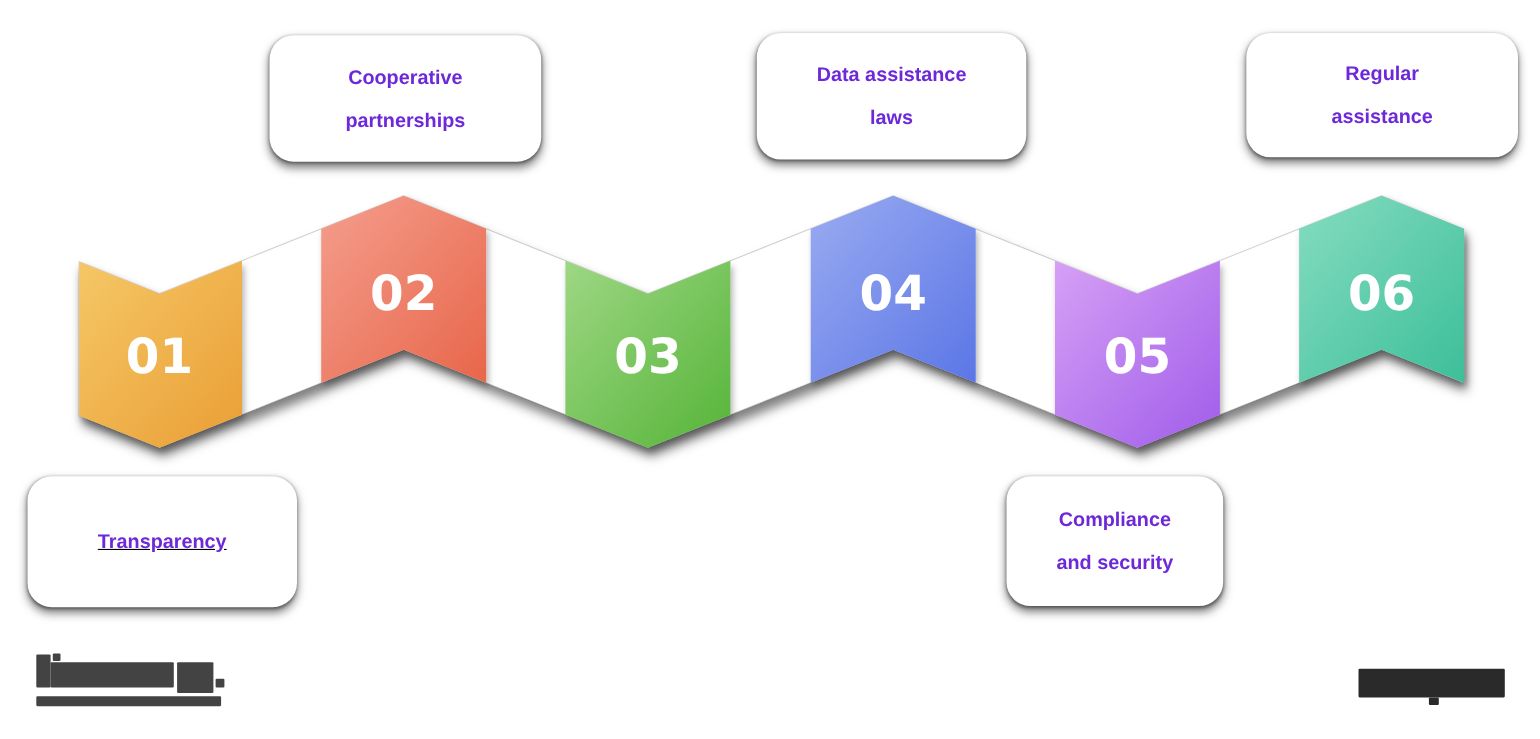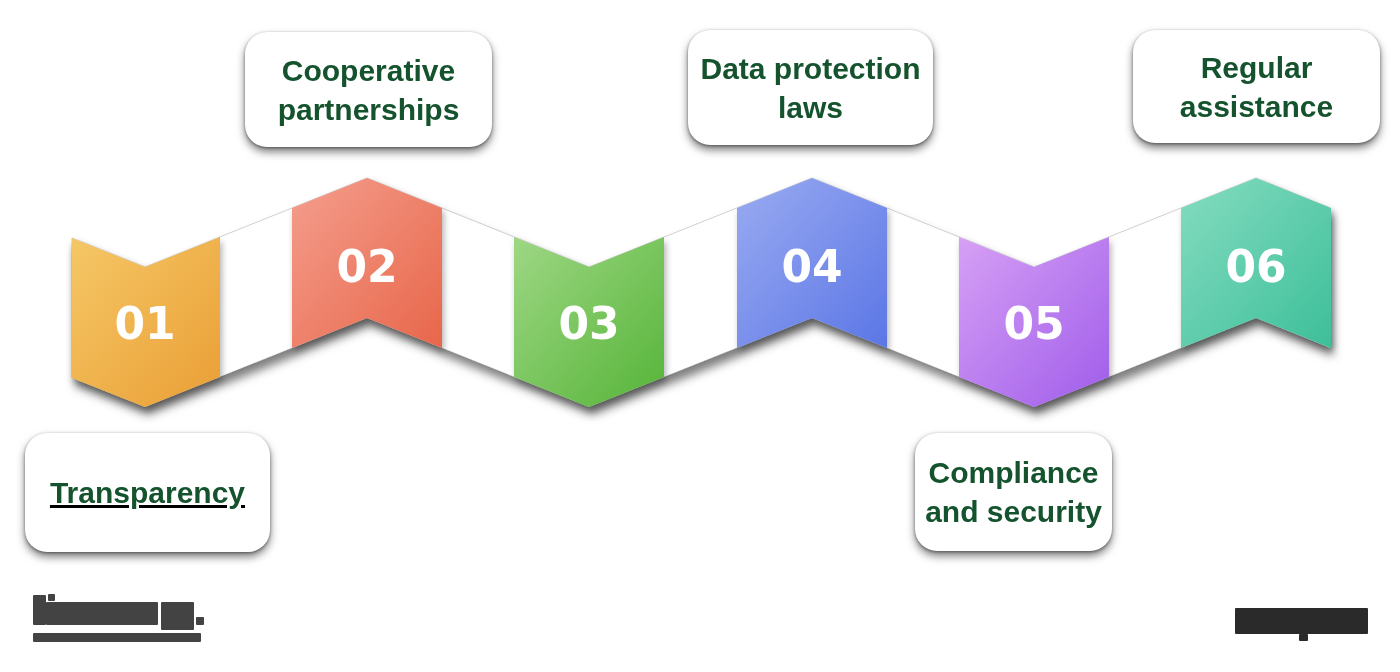--- a/index.html
+++ b/index.html
@@ -12,21 +12,21 @@
     font-family:"DejaVu Sans","Liberation Sans",sans-serif;
     font-weight:bold;font-size:44px;fill:#ffffff;text-anchor:middle;
   }
   .card{
     position:absolute;background:#ffffff;border-radius:22px;
     display:flex;flex-direction:column;align-items:center;justify-content:center;
     box-shadow:0 5px 9px rgba(0,0,0,0.50), 0 1px 3px rgba(0,0,0,0.40);
     text-align:center;
   }
   .card span{
-    color:#14532d;font-size:30px;font-weight:700;line-height:39px;
+    color:#6d28d9;font-size:18px;font-weight:700;line-height:39px;
     font-family:"Liberation Sans",sans-serif;white-space:nowrap;
   }
   .wm{position:absolute;}
   .wm div{position:absolute;background:#434343;border-radius:1px;}
   .wm-right div{background:#2a2a2a;}
 </style>
 </head>
 <body>
 
 <div class="stage">
@@ -83,21 +83,21 @@
     <text class="step-num" x="812" y="282">04</text>
     <text class="step-num" x="1034" y="339">05</text>
     <text class="step-num" x="1256" y="282">06</text>
   </svg>
 
   <div class="card" style="left:245px;top:32px;width:247px;height:115px;">
     <span>Cooperative</span>
     <span>partnerships</span>
   </div>
   <div class="card" style="left:688px;top:30px;width:245px;height:115px;">
-    <span>Data protection</span>
+    <span>Data assistance</span>
     <span>laws</span>
   </div>
   <div class="card" style="left:1133px;top:30px;width:247px;height:113px;">
     <span>Regular</span>
     <span>assistance</span>
   </div>
 
   <div class="card" style="left:25px;top:433px;width:245px;height:119px;text-decoration:underline;">
     <span>Transparency</span>
   </div>

